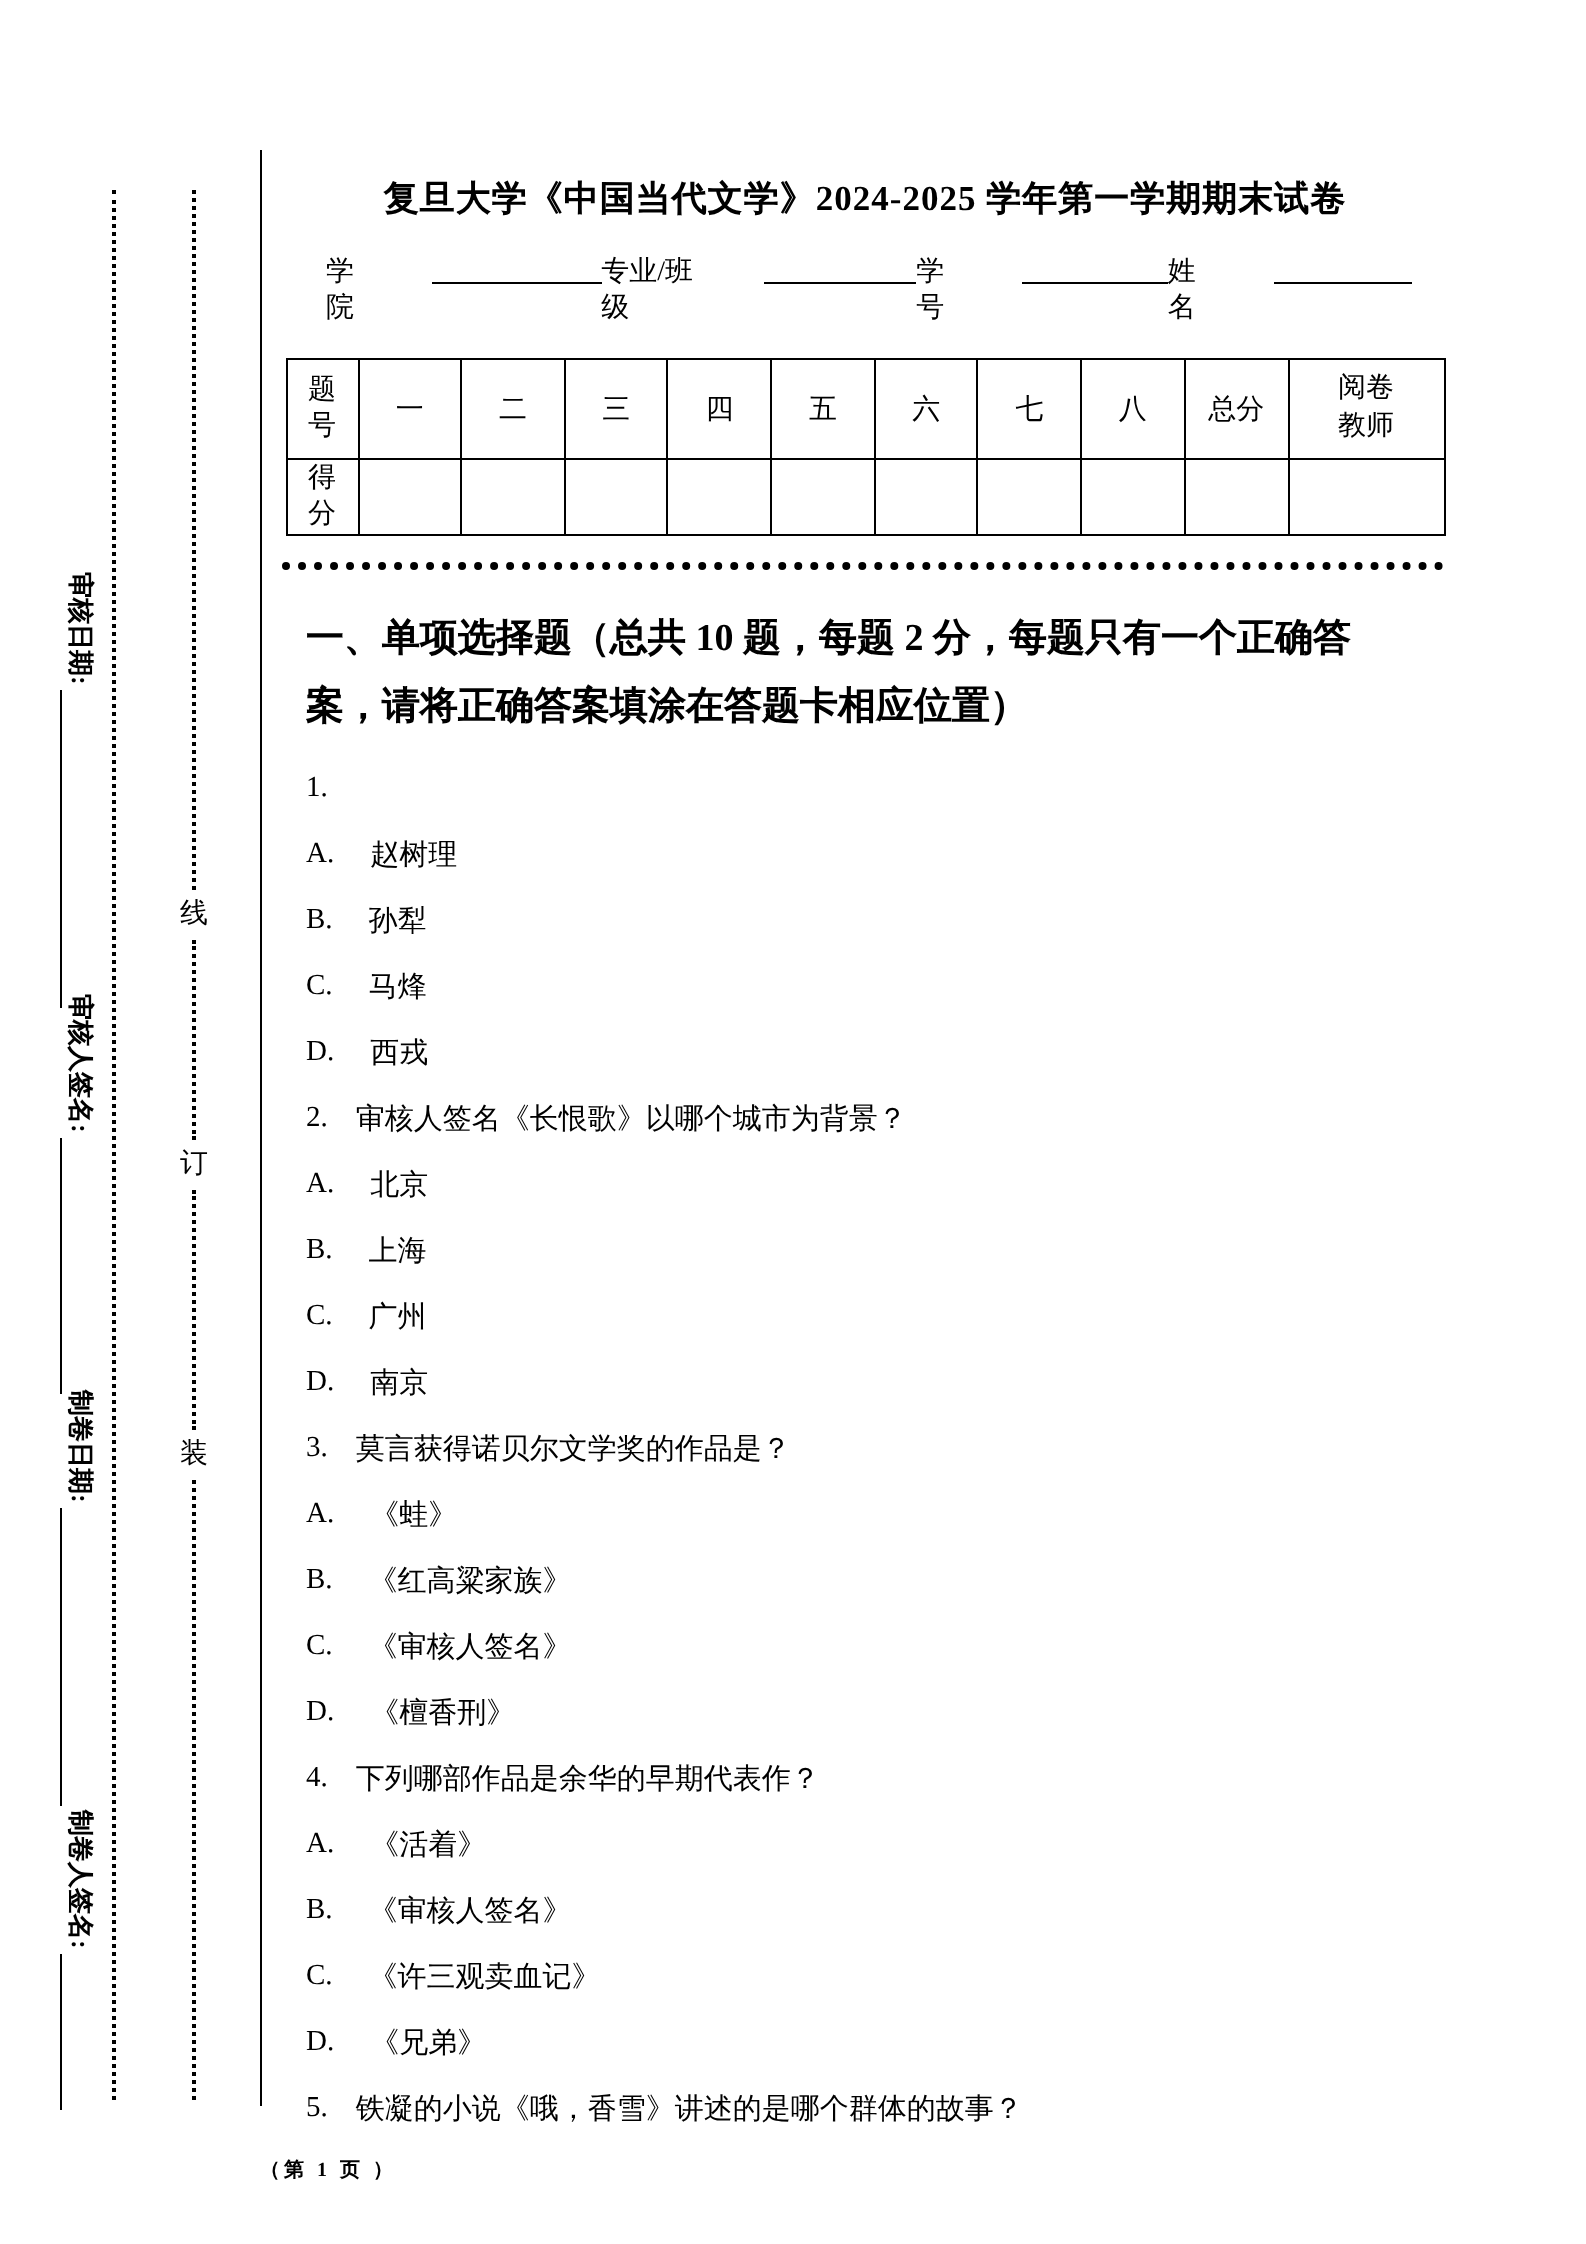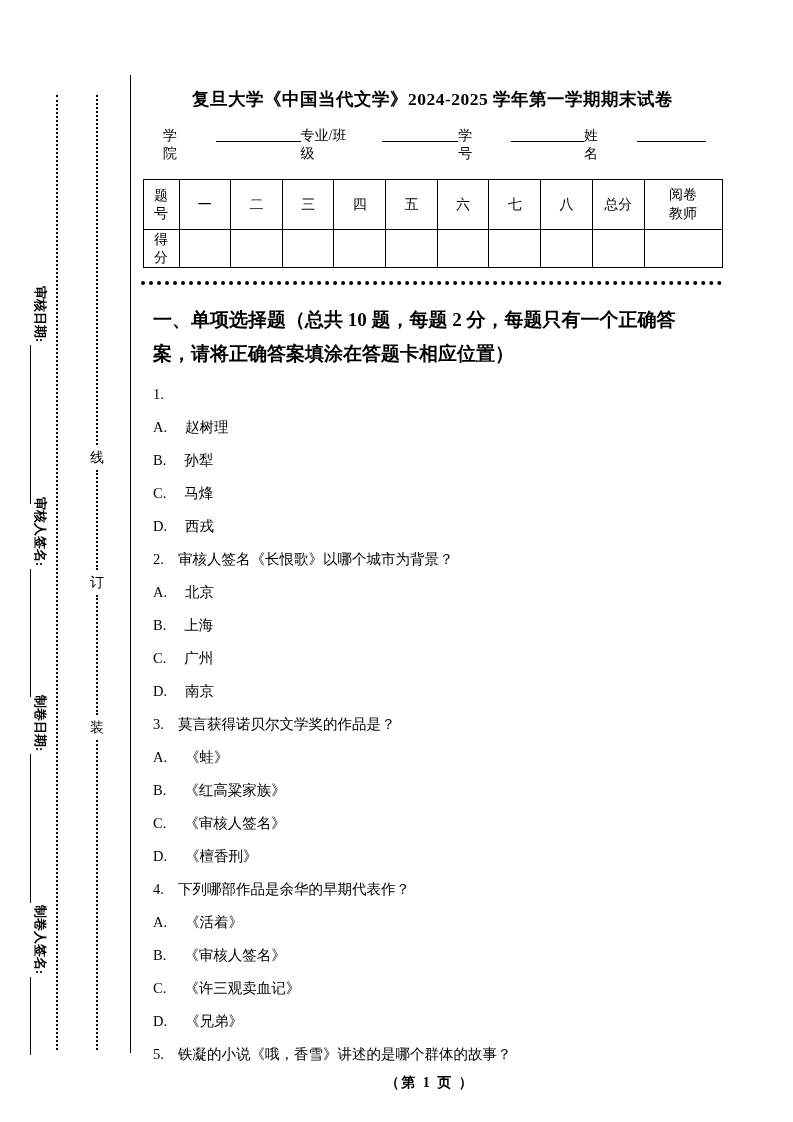--- a/index.html
+++ b/index.html
@@ -60,21 +60,21 @@
 
   .sep { margin:13px 2px 0 0; border-top:4px dotted #000; height:0; }
 
   .section-heading { margin:18px 12px 0 12px; font-size:19px; line-height:1.8;font-weight:bold; }
 
   .questions { margin:7px 12px 0 12px; font-size:14.5px; }
   .qline { height:33px; display:flex; align-items:center; }
   .qnum { margin-right:14px; }
   .okey { margin-right:18px; }
 
-  .footer { position:absolute; left:130px; width:600px; bottom:30px; text-align:center; font-weight:bold; font-size:14px; letter-spacing:2px; }
+  .footer { position:absolute; left:130px; width:600px; bottom:30px; font-weight:bold; font-size:10px; letter-spacing:2px; }
 </style>
 </head>
 <body>
 
 <div class="page">
 
   <div class="rot-group g1">
     <span>审核日期:</span>
     <span class="rot-blank"></span>
   </div>

